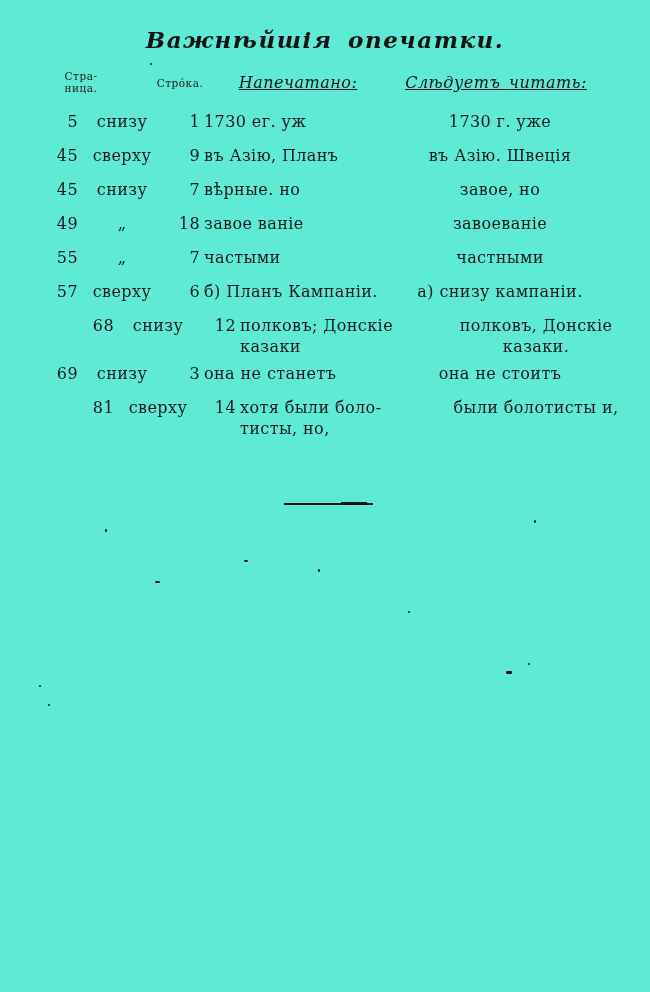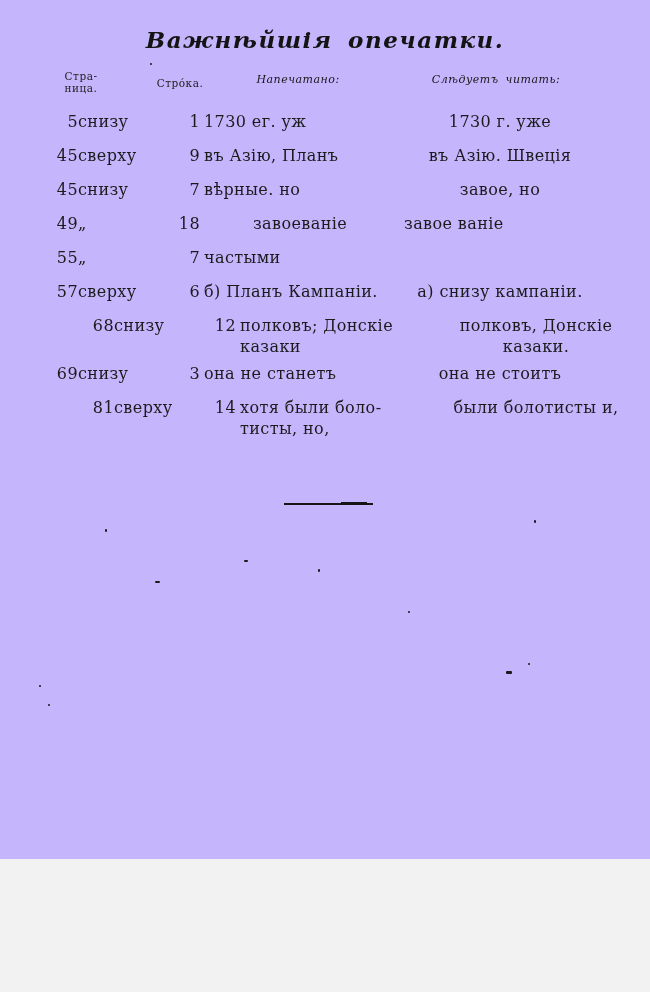--- a/index.html
+++ b/index.html
@@ -3,22 +3,22 @@
 <meta charset="utf-8">
 <style>
   html,body{margin:0;padding:0;}
   body{
     width:650px;height:992px;
     background:#f2f2f2;
     font-family:"DejaVu Serif","Liberation Serif",serif;
   }
   .page{
     position:relative;
-    width:650px;height:859px;
-    background:#c4b5fd;
+    width:650px;height:992px;
+    background:#5eead4;
     color:#1b1b1b;
     overflow:hidden;
   }
   .title{
     position:absolute;
     left:0;top:26px;width:650px;
     margin:0;
     text-align:center;
     font-size:23px;
     font-weight:bold;
@@ -34,46 +34,47 @@
     text-align:center;
     white-space:pre-line;
     line-height:12px;
     color:#222;
   }
   .hdr.page-col{left:56px;top:70px;width:50px;}
   .hdr.line-col{left:150px;top:77px;width:60px;}
   .hdr-it{
     position:absolute;
     top:73px;
-    font-size:11px;
+    font-size:16px;
     font-style:italic;
     text-align:center;
     letter-spacing:.5px;
     word-spacing:3px;
     color:#161616;
+    text-decoration:underline;
   }
   .hdr-it.printed-col{left:200px;width:196px;}
   .hdr-it.correct-col{left:396px;width:200px;}
 
   .etable{
     position:absolute;
     left:0;top:111px;width:650px;
   }
   .row{
     display:flex;
     align-items:flex-start;
     margin-bottom:13px;
     font-size:16px;
     line-height:21px;
     letter-spacing:.4px;
   }
   .row.tall{margin-bottom:6px;margin-left:36px;}
   .row .c{white-space:pre-line;}
   .c1{width:78px;text-align:right;}
-  .c2{width:88px;}
+  .c2{width:88px;text-align:center;}
   .c3{width:34px;text-align:right;}
   .c4{width:196px;text-align:left;margin-left:4px;}
   .c5{width:200px;text-align:center;}
 
   .divider{
     position:absolute;
     left:284px;top:503px;
     width:89px;height:1.5px;
     background:#161616;
   }
@@ -126,29 +127,30 @@
       <span class="c c2">снизу</span>
       <span class="c c3">7</span>
       <span class="c c4">вѣрные. но</span>
       <span class="c c5">завое, но</span>
     </div>
 
     <div class="row">
       <span class="c c1">49</span>
       <span class="c c2">„</span>
       <span class="c c3">18</span>
+      <span class="c c4">завое ваніе</span>
       <span class="c c5">завоеваніе</span>
-      <span class="c c4">завое ваніе</span>
     </div>
 
     <div class="row">
       <span class="c c1">55</span>
       <span class="c c2">„</span>
       <span class="c c3">7</span>
       <span class="c c4">частыми</span>
+      <span class="c c5">частными</span>
     </div>
 
     <div class="row">
       <span class="c c1">57</span>
       <span class="c c2">сверху</span>
       <span class="c c3">6</span>
       <span class="c c4">б) Планъ Кампаніи.</span>
       <span class="c c5">а) снизу кампаніи.</span>
     </div>
 

